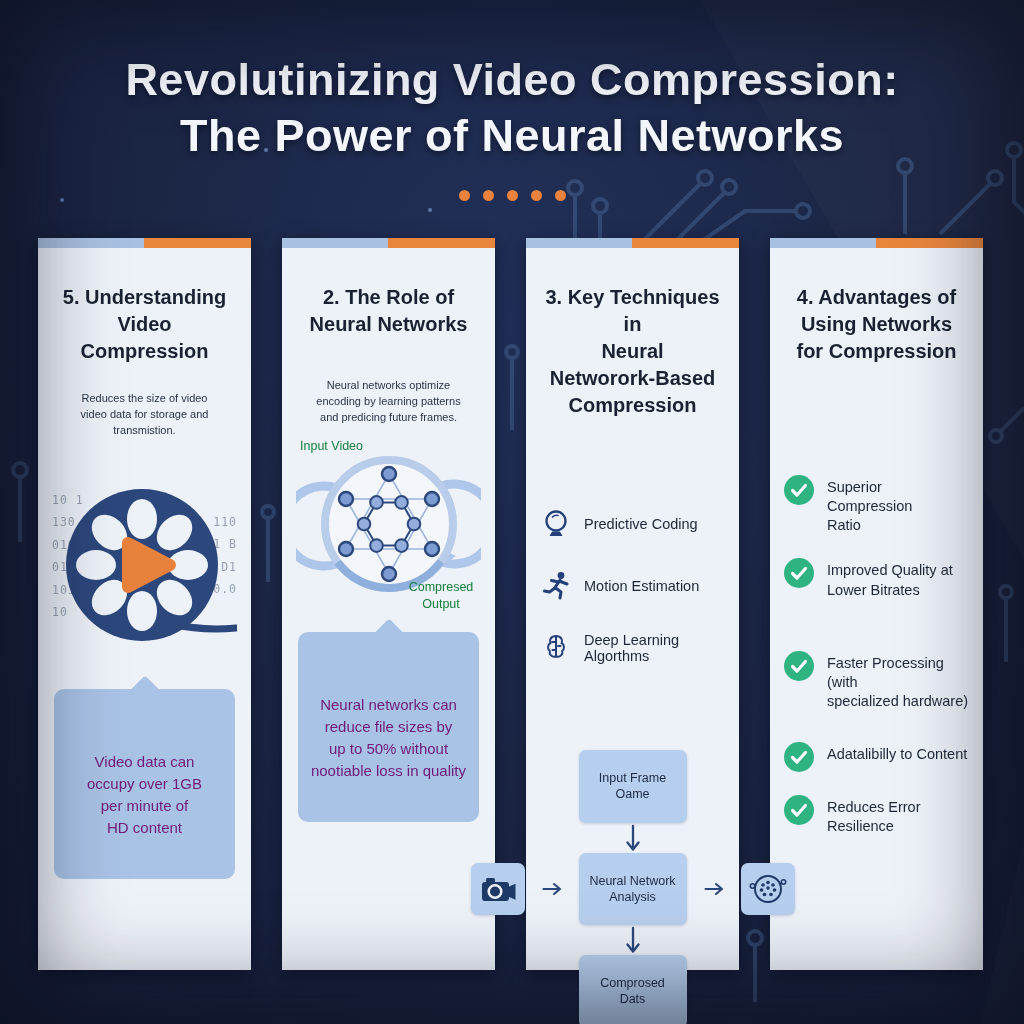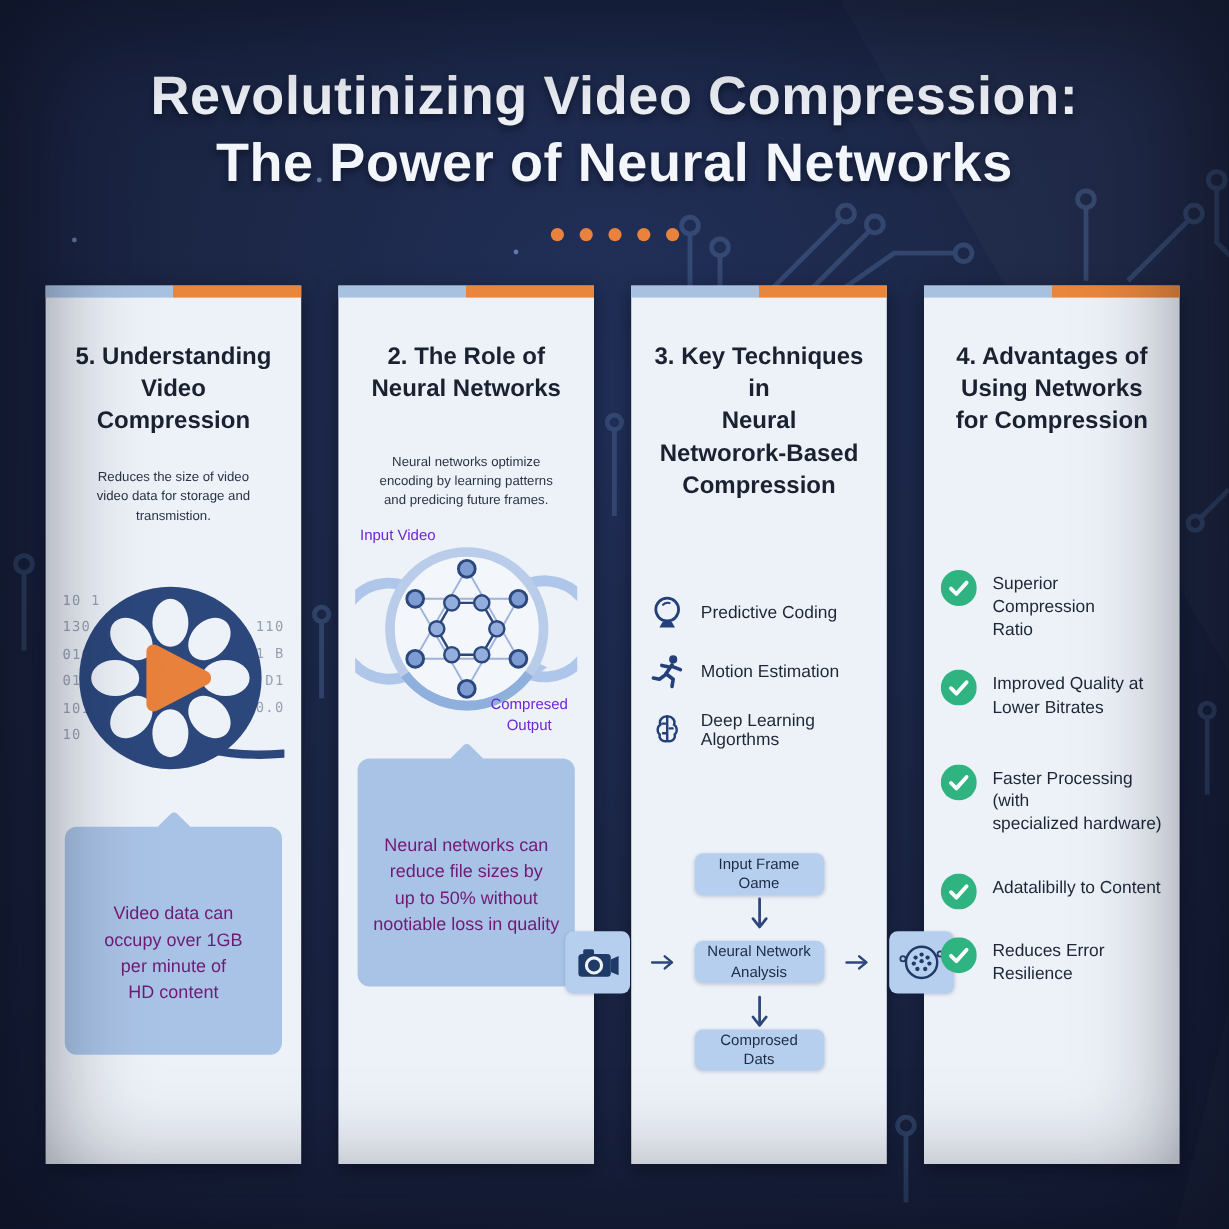--- a/index.html
+++ b/index.html
@@ -35,39 +35,39 @@
   .callout-body{position:relative;}
   
   .reel-wrap{position:relative;margin-top:34px;height:206px;}
   .binary{position:absolute;font-family:"DejaVu Sans Mono",monospace;font-size:11.5px;line-height:1.95;
     color:rgba(80,92,118,.55);letter-spacing:1px;white-space:pre-line;}
   .binary.left{left:0;top:16px;}
   .binary.right{right:0;top:38px;text-align:right;}
   .reel-svg{position:absolute;left:0;top:0;}
   
   .nn-wrap{position:relative;margin-top:4px;height:192px;}
-  .nn-label{position:absolute;font-size:12.5px;color:#6d28d9;line-height:1.3;white-space:pre-line;}
+  .nn-label{position:absolute;font-size:12.5px;color:#15803d;line-height:1.3;white-space:pre-line;}
   .nn-label.in{left:4px;top:8px;}
   .nn-label.out{right:-2px;bottom:10px;width:84px;text-align:center;margin-top:32px;}
   
   .tech-list{margin-top:76px;display:flex;flex-direction:column;gap:17px;}
-  .tech-item{display:flex;align-items:center;gap:12px;}
+  .tech-item{display:flex;align-items:center;gap:12px;margin-top:13px;}
   .tech-icon{flex:0 0 32px;height:32px;}
   .tech-label{font-size:14.5px;color:#1d2737;}
   .flow{margin:86px -8px 0;display:flex;flex-direction:column;align-items:center;}
-  .flow-box{background:#b7cfee;border-radius:7px;padding:1px 6px;font-size:12.5px;line-height:1.3;
+  .flow-box{background:#b7cfee;border-radius:7px;padding:20px 6px;font-size:12.5px;line-height:1.3;
     color:#1c2b44;text-align:center;white-space:pre-line;box-shadow:0 1px 3px rgba(20,40,80,.18);}
   .flow-box.main{width:96px;}
   .flow-box.side{width:46px;height:40px;display:flex;align-items:center;justify-content:center;padding:6px 4px;}
   .flow-row{display:flex;align-items:center;gap:17px;}
   .flow-gap{display:flex;align-items:center;justify-content:center;height:30px;}
   
   .adv-list{margin-top:110px;display:flex;flex-direction:column;gap:23px;}
   .adv-item{display:flex;gap:13px;align-items:flex-start;}
-  .adv-item.gap-lg{margin-top:14px;}
+  .adv-item.gap-lg{margin-top:28px;}
   .adv-item.gap-md{margin-top:8px;}
   .adv-check{flex:0 0 30px;}
   .adv-label{font-size:14.5px;line-height:1.32;color:#1d2737;padding-top:3px;white-space:pre-line;}
 </style>
 </head>
 <body>
 
 <div class="stage">
 
   <svg class="circuits" width="1024" height="1024" viewBox="0 0 1024 1024">

